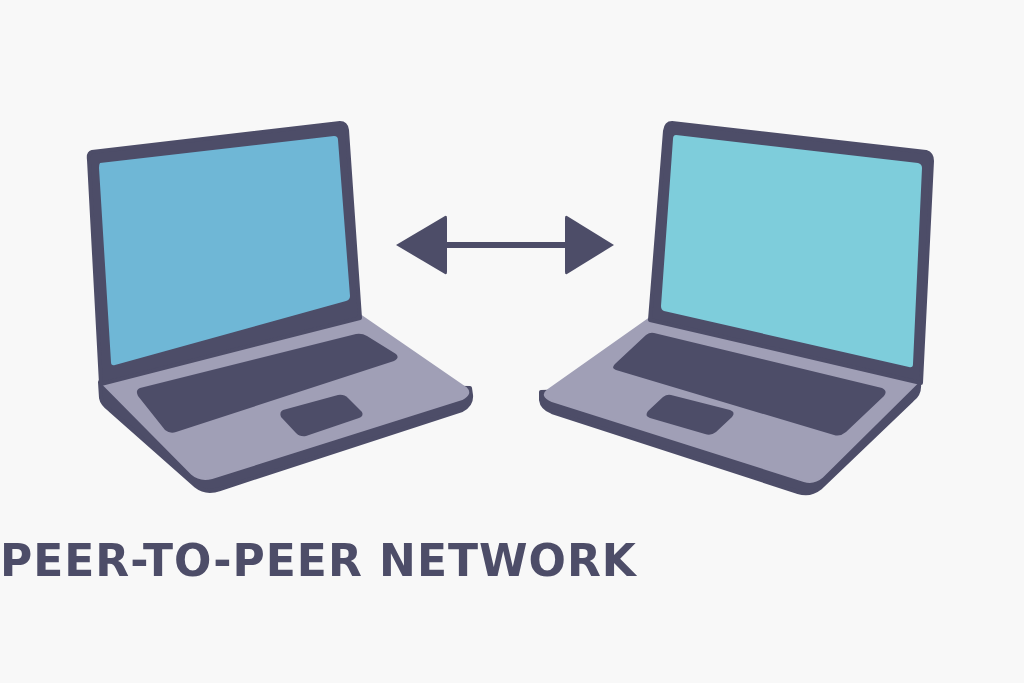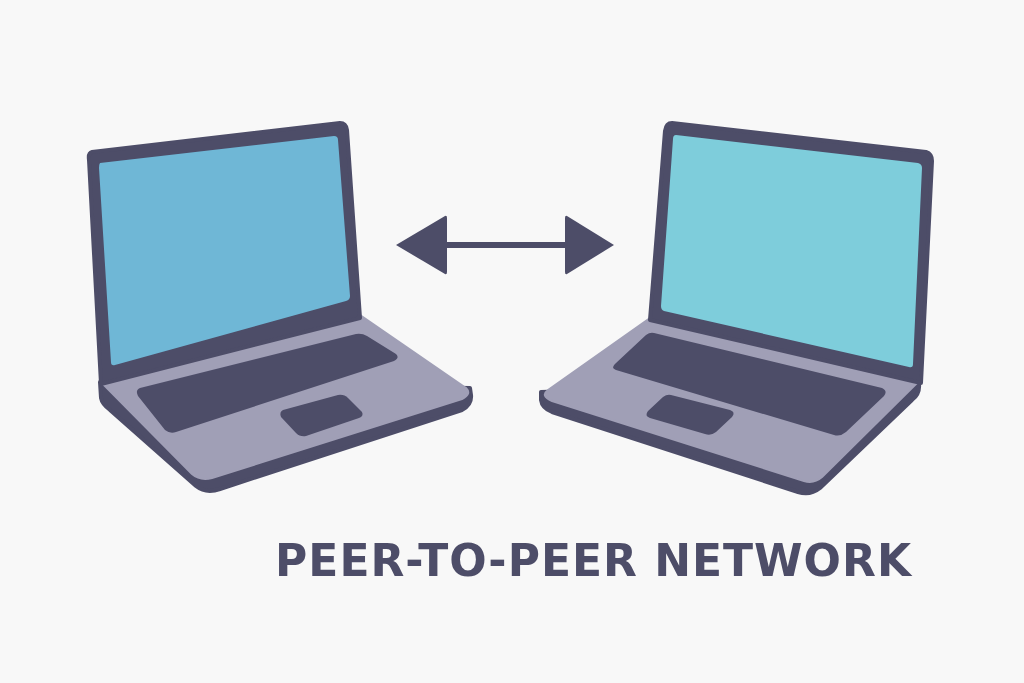--- a/index.html
+++ b/index.html
@@ -1,18 +1,18 @@
 <!DOCTYPE html>
 <html><head>
 <meta charset="utf-8">
 <style>
   html,body{margin:0;padding:0;}
   body{width:1024px;height:683px;background:#f8f8f8;position:relative;overflow:hidden;}
   #art{position:absolute;left:0;top:0;width:1024px;height:683px;}
-  .title{position:absolute;left:0;top:535px;width:912px;text-align:right;
+  .title{position:absolute;left:0;top:535px;width:912px;text-align:left;
     font-family:"DejaVu Sans","Liberation Sans",sans-serif;font-weight:bold;font-size:44px;
     letter-spacing:1px;color:#4d4d68;}
 </style>
 </head>
 <body>
 
 <svg id="art" viewBox="0 0 1024 683" xmlns="http://www.w3.org/2000/svg">
 
   <g>
 

